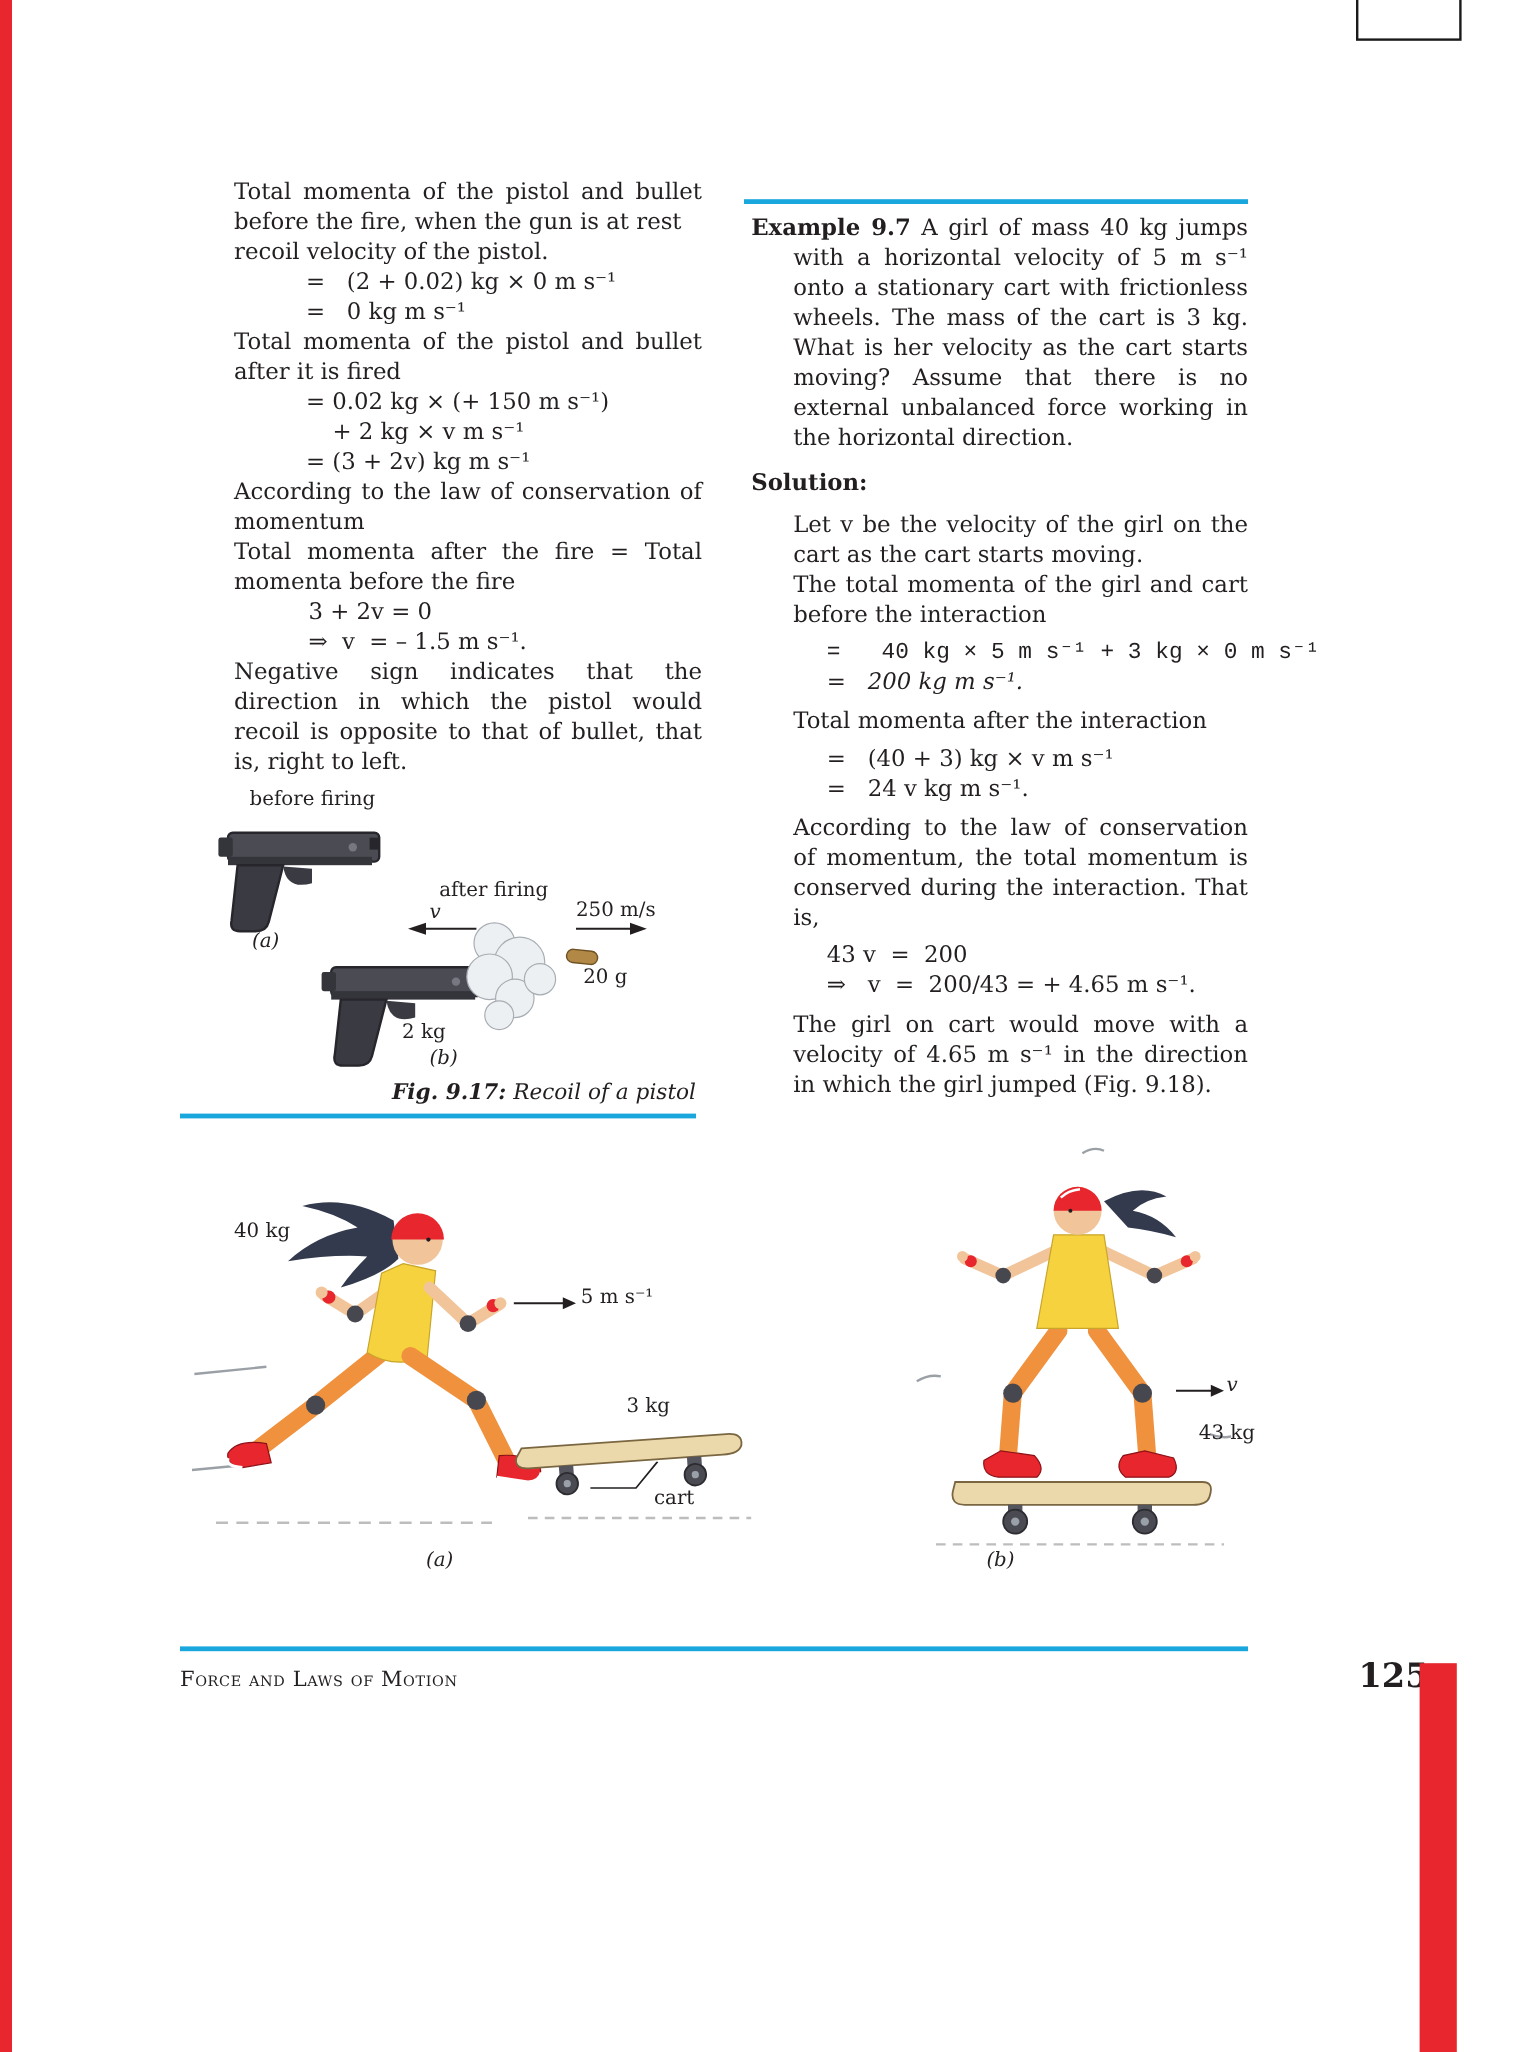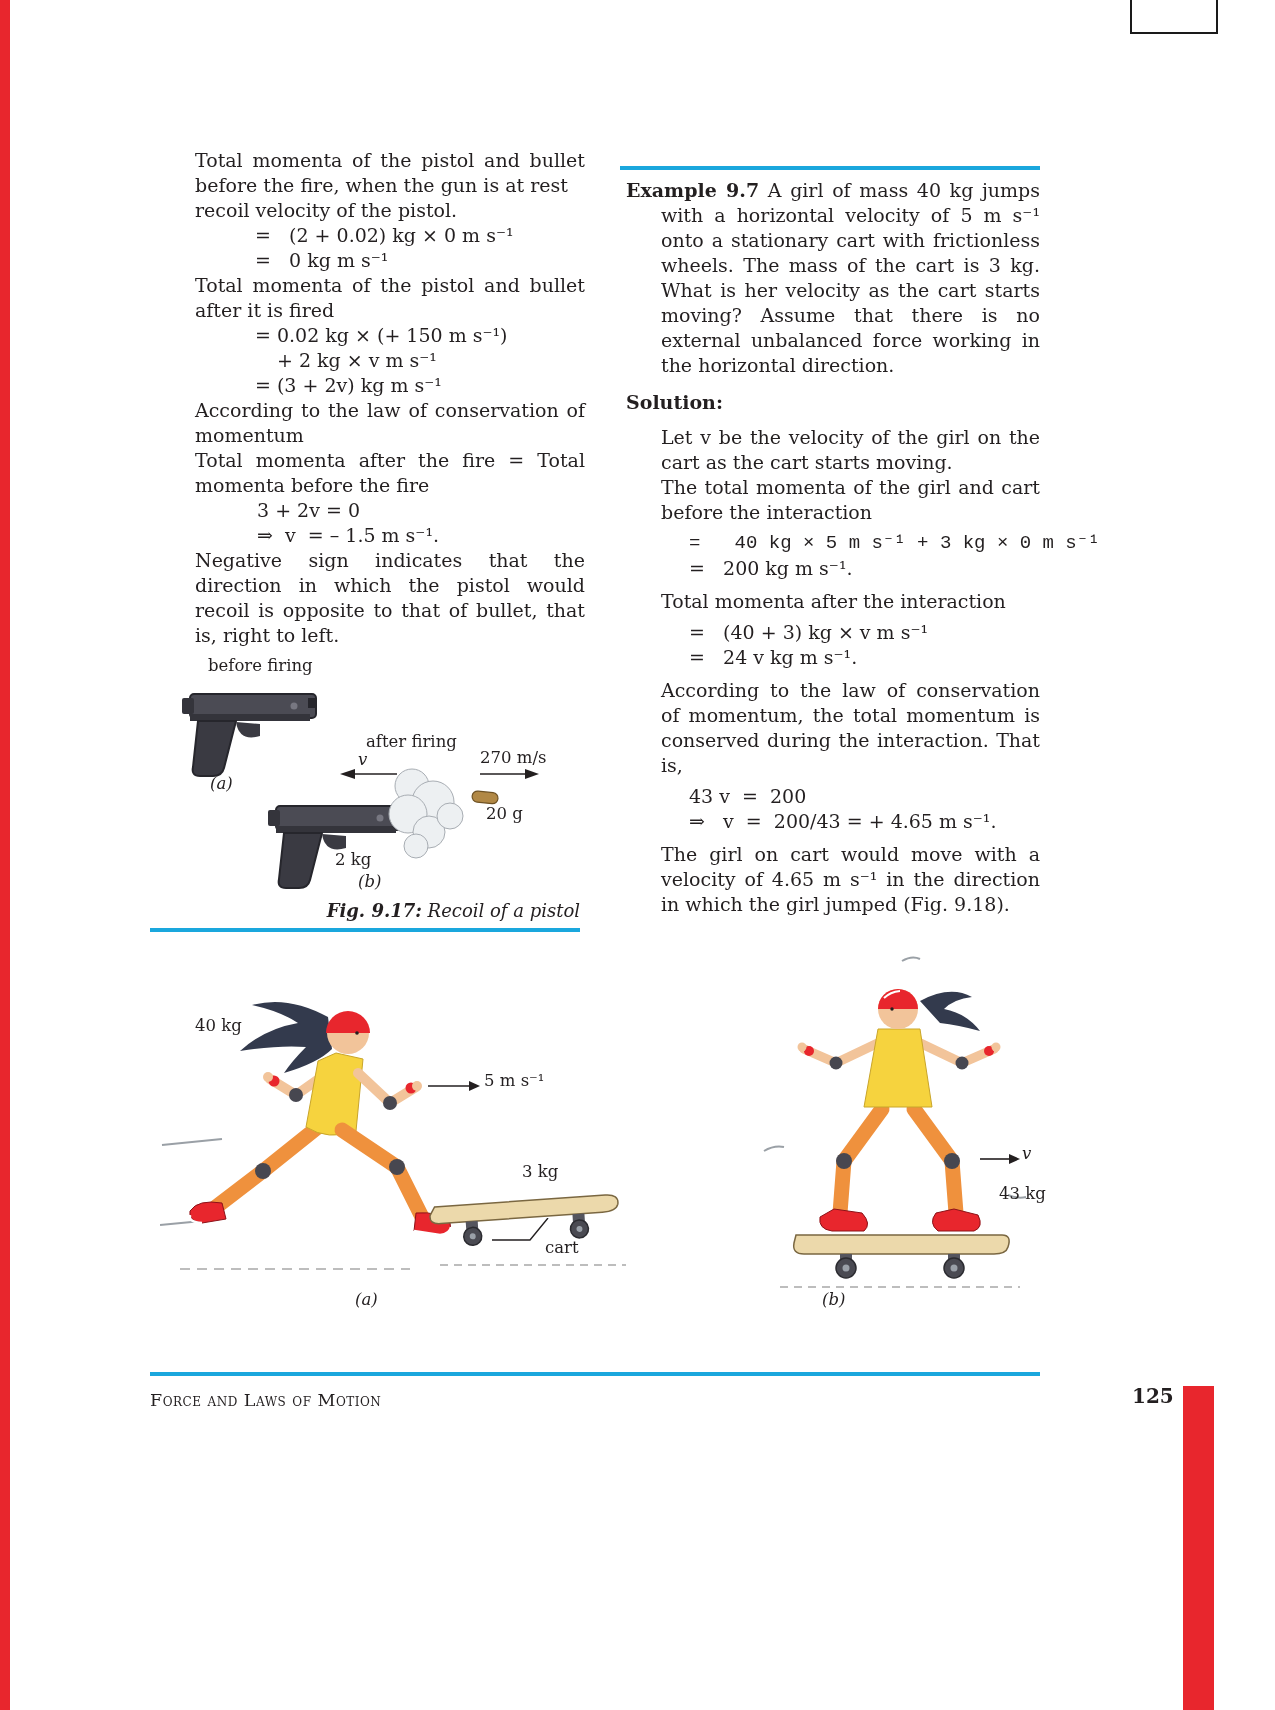--- a/index.html
+++ b/index.html
@@ -26,21 +26,21 @@
   .rc-indent { padding-left:35px; }
   b { font-weight:bold; }
 
   .fig { position:absolute; }
   .fig-label { position:absolute; font-size:16.5px; line-height:19px; white-space:pre; }
   .ital { font-style:italic; }
   .caption { position:absolute; width:100%; text-align:right; font-style:italic; font-size:18px; }
   .caption b { font-style:italic; }
 
   .footer-left { position:absolute; left:150px; top:1388px; font-variant:small-caps; font-size:17.5px; letter-spacing:.5px; }
-  .page-number { position:absolute; left:1132px; top:1384px; font-weight:bold; font-size:20px; }
+  .page-number { position:absolute; left:1132px; top:1384px; font-weight:bold; font-size:28px; }
   .red-bar-bottom { position:absolute; left:1183px; top:1386px; width:31px; height:324px; background:#e8262d; }
   svg { display:block; }
 </style>
 </head>
 <body>
 
 <div class="page">
 
   <div class="red-strip"></div>
   <div class="corner-box"></div>
@@ -63,21 +63,21 @@
 
   <div class="blue-rule" style="left:620px; top:166px; width:420px;"></div>
 
   <div class="right-col">
     <p class="example-para"><b>Example 9.7</b><span> A girl of mass 40 kg jumps with a horizontal velocity of 5 m s⁻¹ onto a stationary cart with frictionless wheels. The mass of the cart is 3 kg. What is her velocity as the cart starts moving? Assume that there is no external unbalanced force working in the horizontal direction.</span></p>
     <p class="mt12"><b>Solution:</b></p>
     <div class="rc-indent mt10">
       <p class="body-text">Let v be the velocity of the girl on the cart as the cart starts moving.</p>
       <p class="body-text">The total momenta of the girl and cart before the interaction</p>
       <div class="eq pl60 mt6" style="padding-left:28px;font-family:Liberation Mono, monospace;">=   40 kg × 5 m s⁻¹ + 3 kg × 0 m s⁻¹</div>
-      <div class="eq" style="padding-left:28px;">=   200 kg m s⁻¹.</div>
+      <div class="eq" style="padding-left:28px;font-style:italic;">=   200 kg m s⁻¹.</div>
       <p class="body-text mt8">Total momenta after the interaction</p>
       <div class="eq mt6" style="padding-left:28px;">=   (40 + 3) kg × v m s⁻¹</div>
       <div class="eq" style="padding-left:28px;">=   24 v kg m s⁻¹.</div>
       <p class="body-text mt8">According to the law of conservation of momentum, the total momentum is conserved during the interaction.    That is,</p>
       <div class="eq mt6" style="padding-left:28px;">43 v  =  200</div>
       <div class="eq" style="padding-left:28px;">⇒   v  =  200/43 = + 4.65 m s⁻¹.</div>
       <p class="body-text mt8">The girl on cart would move with a velocity of 4.65 m s⁻¹ in the direction in which the girl jumped (Fig. 9.18).</p>
     </div>
   </div>
 
@@ -116,21 +116,21 @@
       </g>
 
       <g transform="rotate(6 336 124)">
         <rect x="322" y="118" width="26" height="11" rx="5.5" fill="#b18845" stroke="#6e5122" stroke-width="1.2"></rect>
       </g>
     </svg>
 
     <span class="fig-label" style="left:58px; top:0;">before firing</span>
     <span class="fig-label" style="left:216px; top:76px;">after firing</span>
     <span class="fig-label ital" style="left:208px; top:94px;">v</span>
-    <span class="fig-label" style="left:330px; top:92px;">270 m/s</span>
+    <span class="fig-label" style="left:330px; top:92px;">250 m/s</span>
     <span class="fig-label" style="left:336px; top:148px;">20 g</span>
     <span class="fig-label" style="left:185px; top:194px;">2 kg</span>
     <span class="fig-label ital" style="left:60px; top:118px;">(a)</span>
     <span class="fig-label ital" style="left:208px; top:216px;">(b)</span>
 
     <p class="caption" style="top:242px;"><b>Fig. 9.17:</b><span> Recoil of a pistol</span></p>
   </div>
 
   <div class="blue-rule" style="left:150px; top:928px; width:430px;"></div>
 

